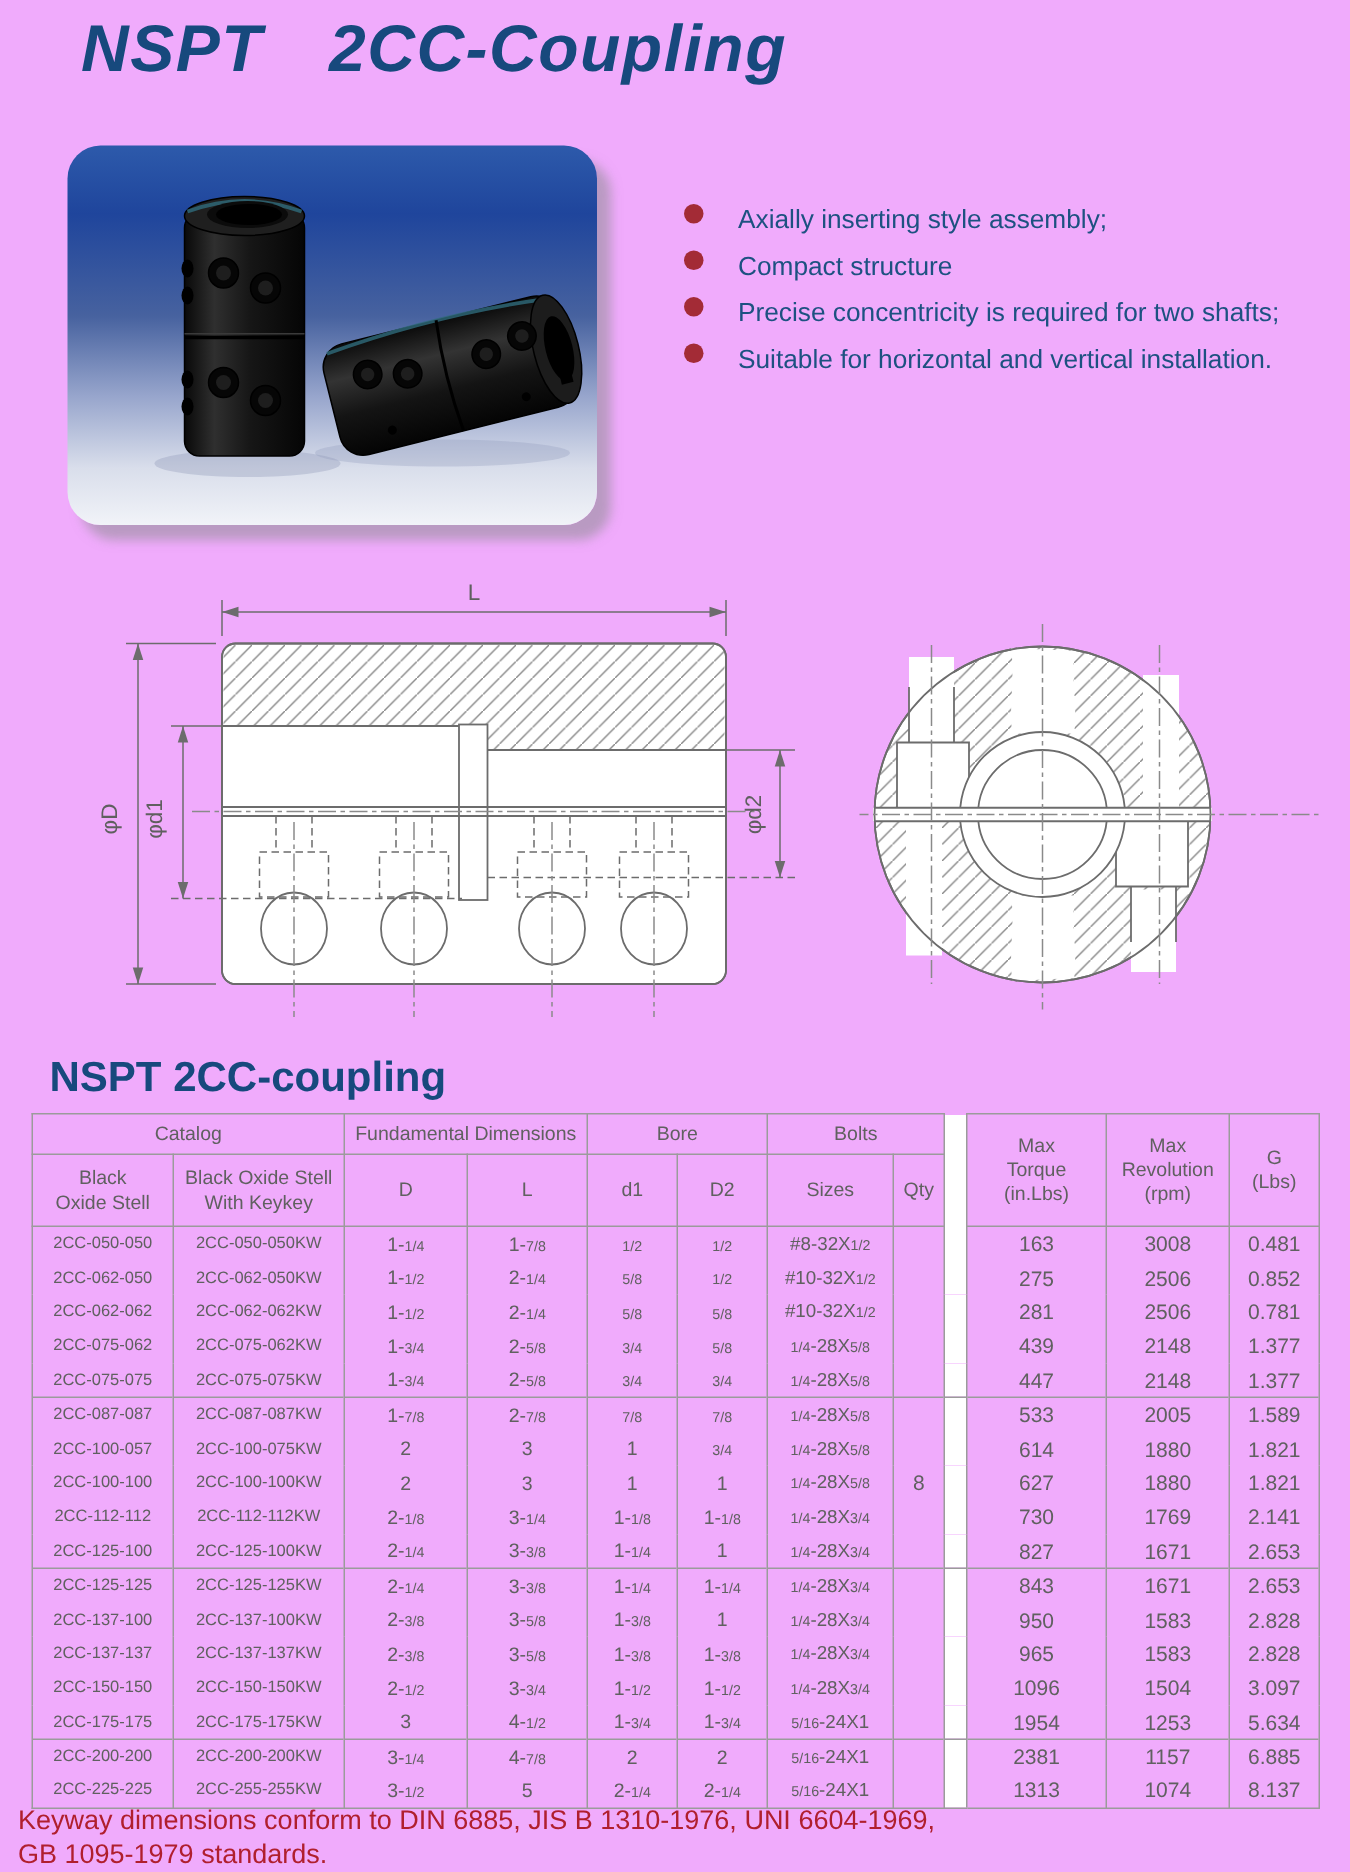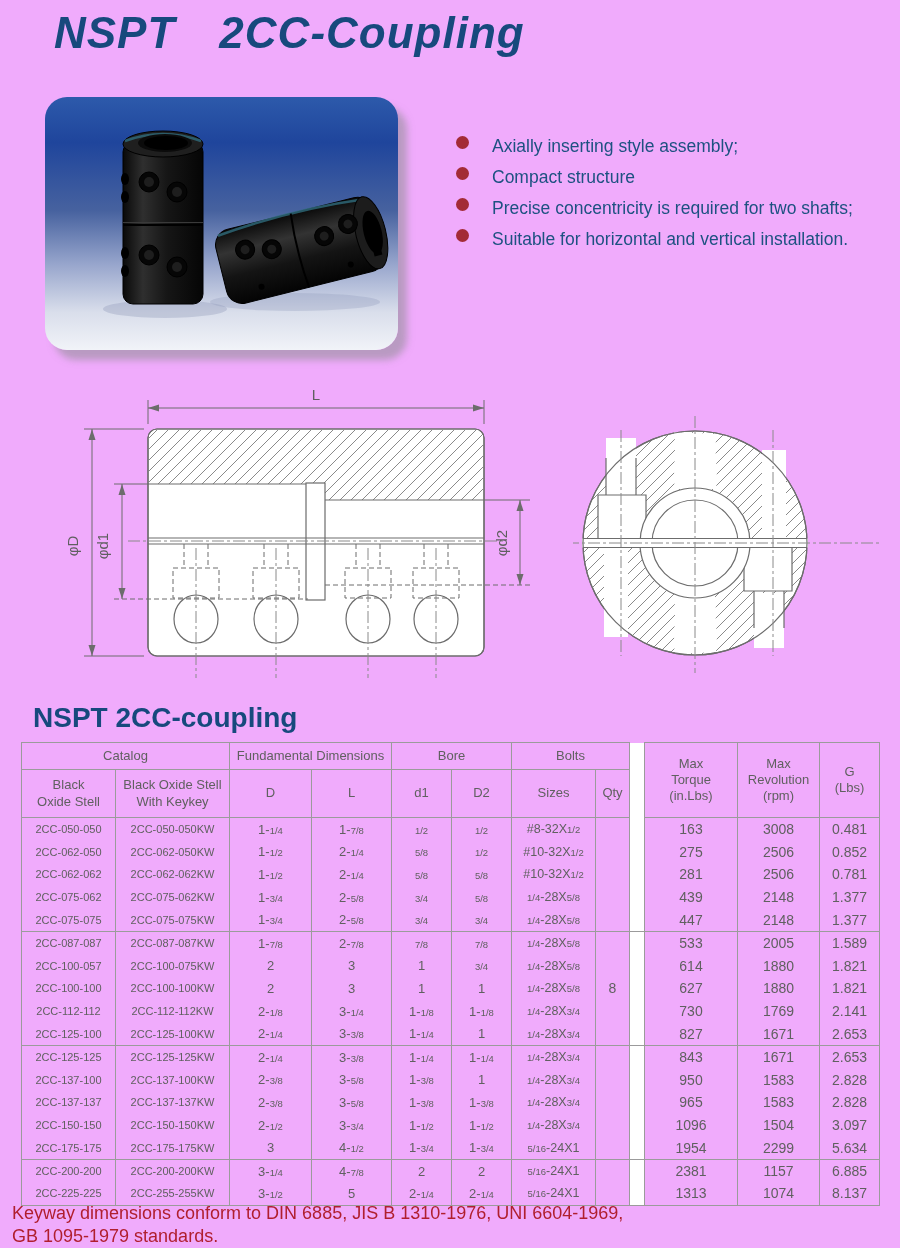--- a/index.html
+++ b/index.html
@@ -537,21 +537,21 @@
             <td class="cat">2CC-175-175</td>
             <td class="cat">2CC-175-175KW</td>
             <td class="dim">3</td>
             <td class="dim">4-<span class="fr">1/2</span></td>
             <td class="dim">1-<span class="fr">3/4</span></td>
             <td class="dim">1-<span class="fr">3/4</span></td>
             <td class="bolt"><span class="fr">5/16</span>-24X1</td>
             <td class="qtyc"></td>
             <td class="gap"></td>
             <td class="num">1954</td>
-            <td class="num">2299</td>
+            <td class="num">1253</td>
             <td class="num">5.634</td>
           </tr>
           <tr class="grp">
             <td class="cat">2CC-200-200</td>
             <td class="cat">2CC-200-200KW</td>
             <td class="dim">3-<span class="fr">1/4</span></td>
             <td class="dim">4-<span class="fr">7/8</span></td>
             <td class="dim">2</td>
             <td class="dim">2</td>
             <td class="bolt"><span class="fr">5/16</span>-24X1</td>

